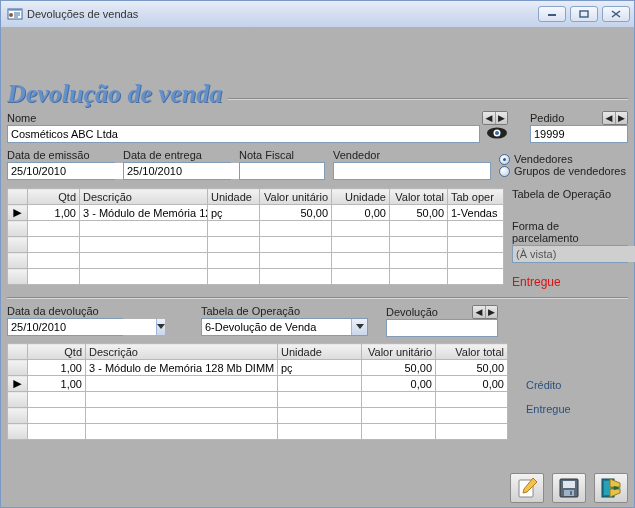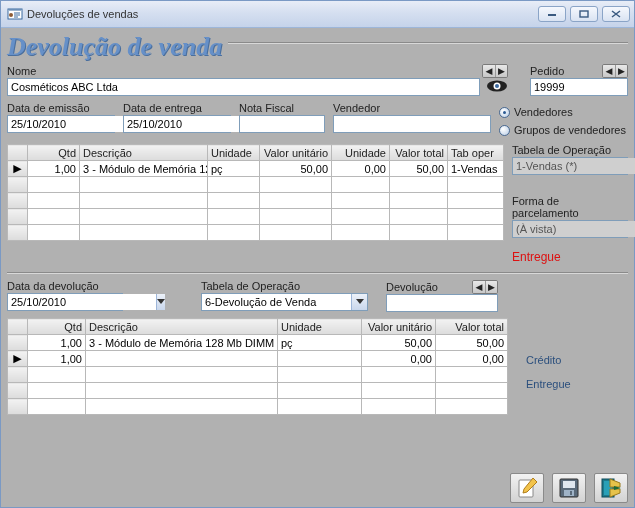--- a/index.html
+++ b/index.html
@@ -41,22 +41,23 @@
   }
   .winbtn svg { display:block;}
   .client {
     flex:1;
     background: #b1b1b1;
     padding: 4px 6px 6px 6px;
     position: relative;
   }
   .bigtitle-row {
     display:flex;
-    align-items:flex-start;
+    align-items:center;
     margin-bottom: 2px;
+    margin-top: 47px;
   }
   .bigtitle {
     font-family: "Times New Roman", serif;
     font-style: italic;
     font-weight: bold;
     font-size: 26px;
     color:#6690c8;
     text-shadow: 1px 1px 0 #4a6f9e;
     white-space:nowrap;
   }
@@ -223,21 +224,21 @@
         </div>
       </div>
       <div class="col" style="width:86px;">
         <span class="lbl stack-label">Nota Fiscal</span>
         <input class="field" value="" style="">
       </div>
       <div class="col" style="width:158px;">
         <span class="lbl stack-label">Vendedor</span>
         <input class="field" value="" style="">
       </div>
-      <div class="col" style="padding-top:4px; gap:6px;">
+      <div class="col" style="padding-top:4px; gap:0;">
         <div class="radio checked">
             <span class="dot"></span>
             <span>Vendedores</span>
           </div>
         <div class="radio">
             <span class="dot"></span>
             <span>Grupos de vendedores</span>
           </div>
       </div>
     </div>
@@ -316,24 +317,20 @@
                 <td></td>
                 <td></td>
                 <td></td>
                 <td></td>
               </tr>
             </tbody>
         </table>
       </div>
       <div style="width:116px;">
         <div class="lbl stack-label">Tabela de Operação</div>
-        <div class="combo dis">
-          <input value="1-Vendas (*)" style="">
-
-        </div>
         <div class="lbl stack-label" style="margin-top:20px">Forma de parcelamento</div>
         <div class="combo dis">
           <input value="(À vista)" style="">
 
         </div>
         <div class="status-text" style="margin-top:12px">Entregue</div>
       </div>
     </div>
 
     <div class="hr" style="margin:8px 0 6px 0;"></div>

